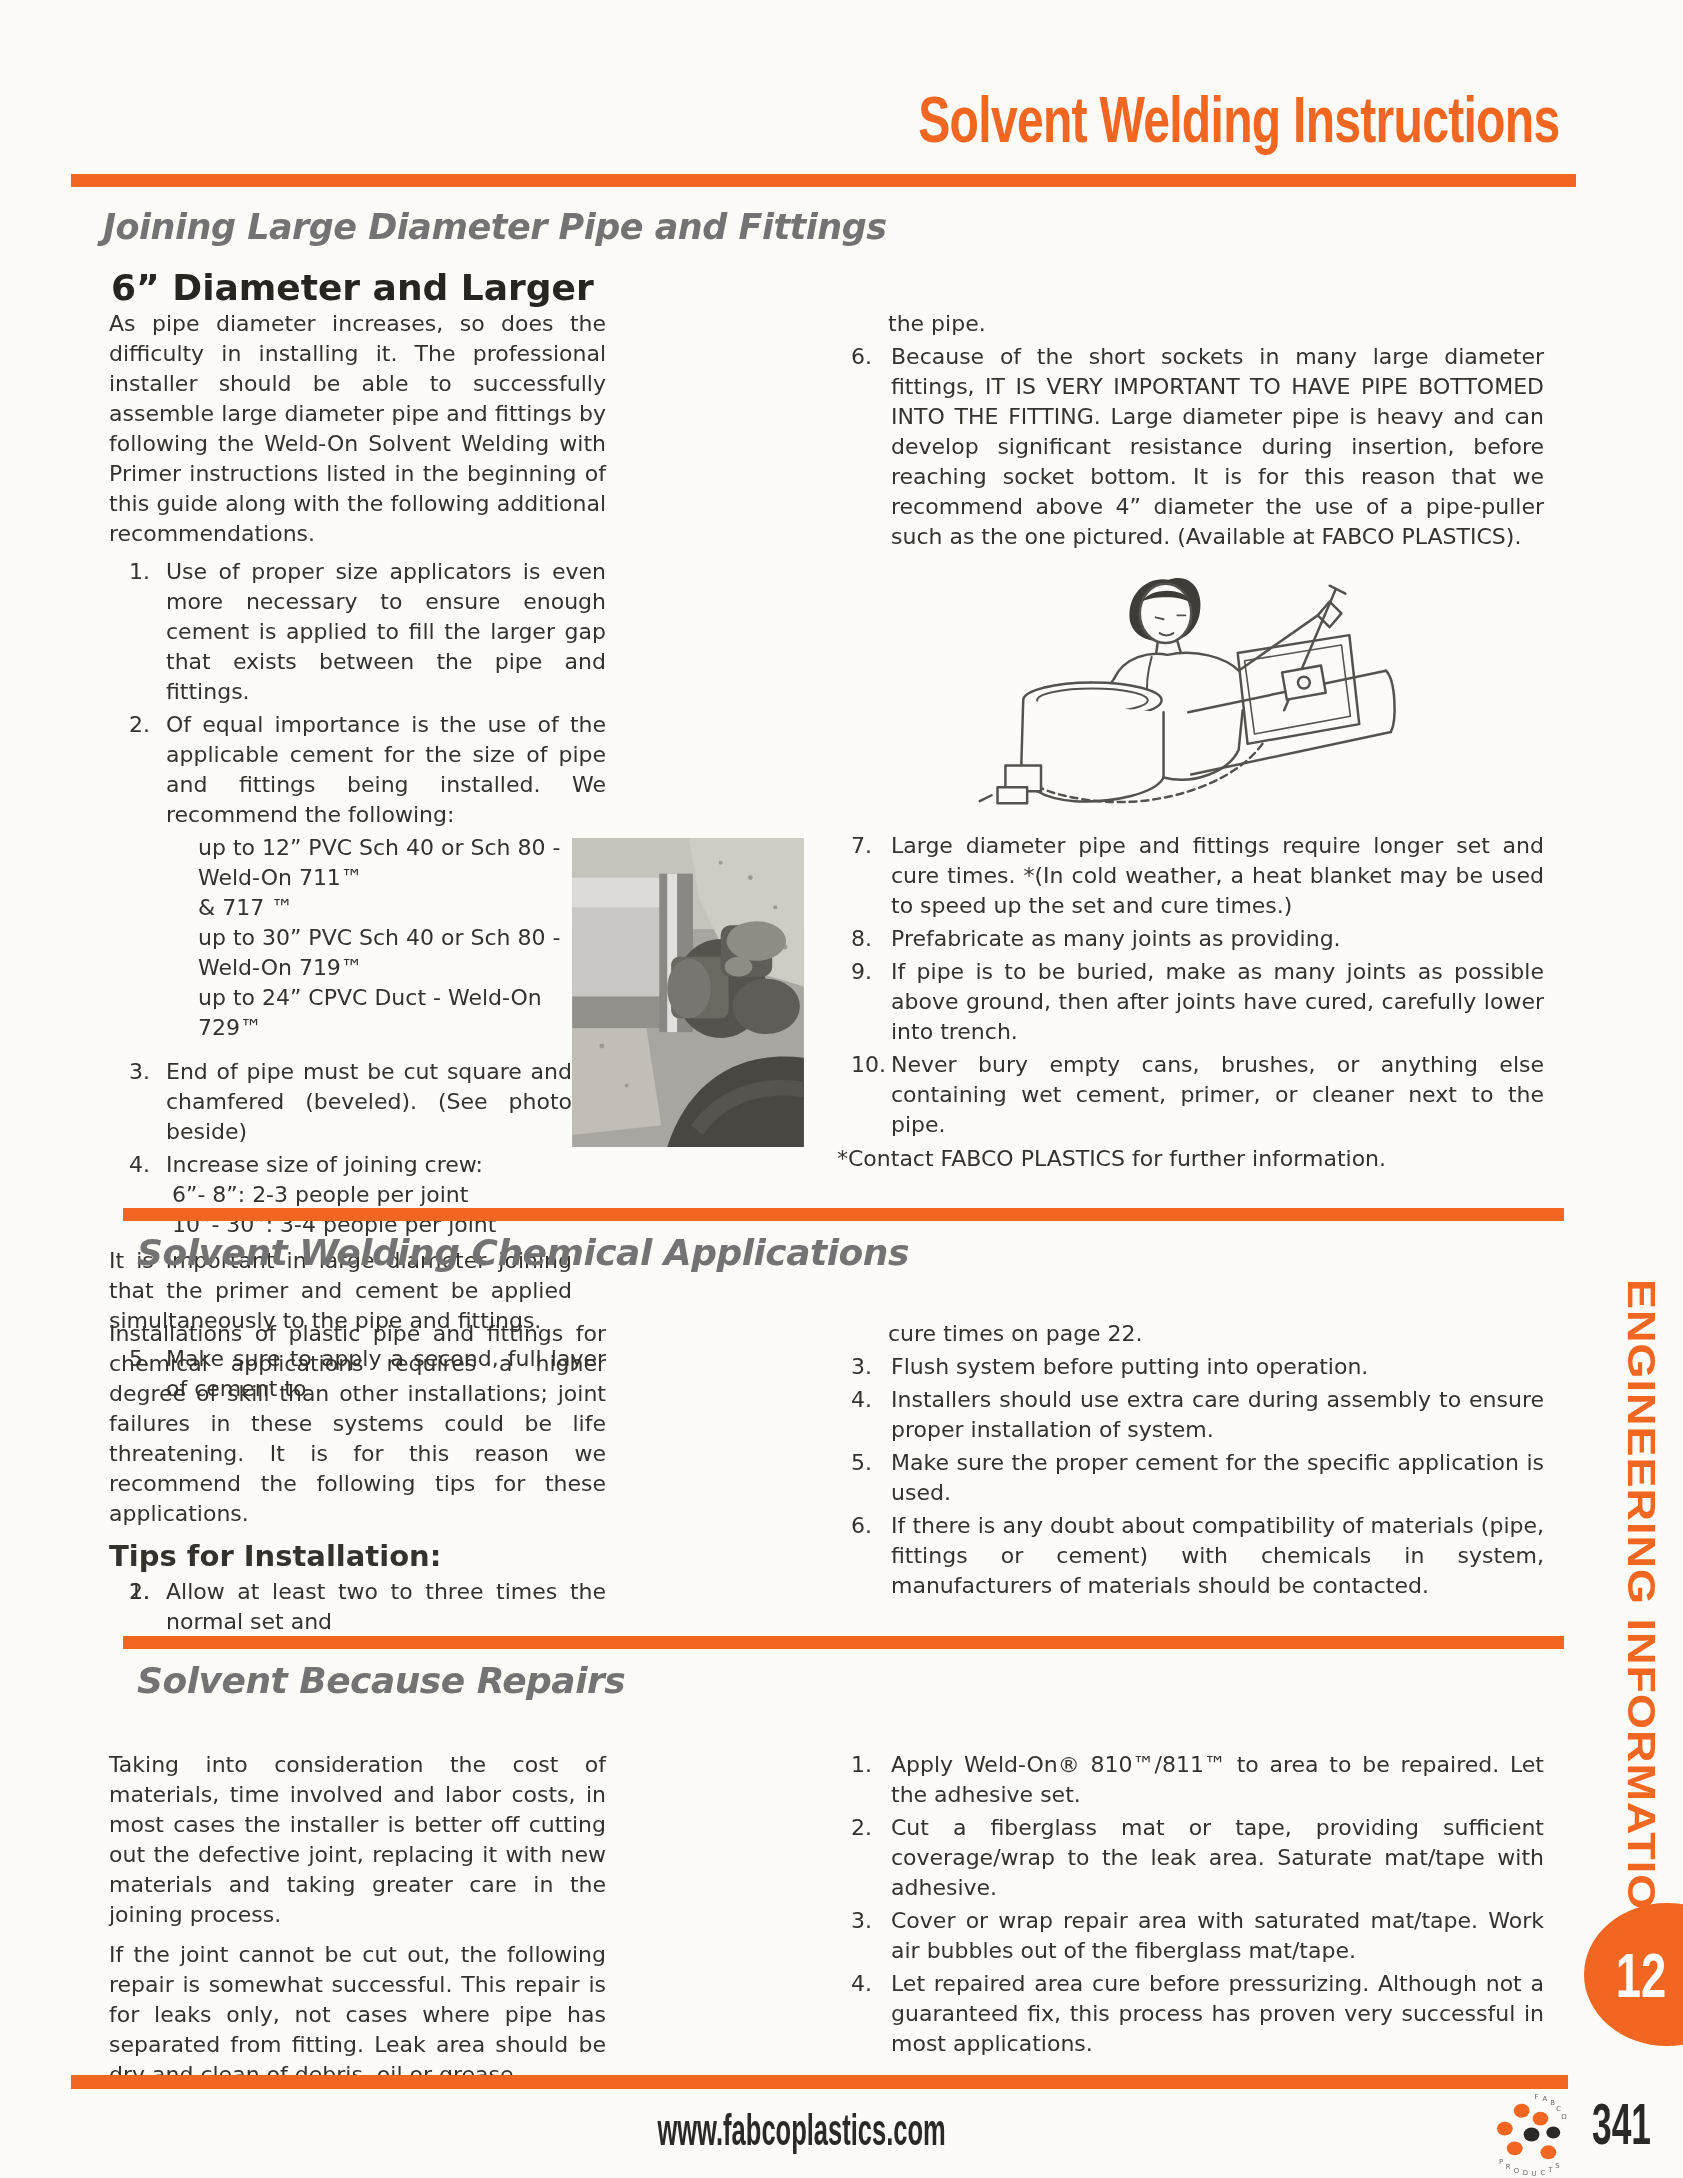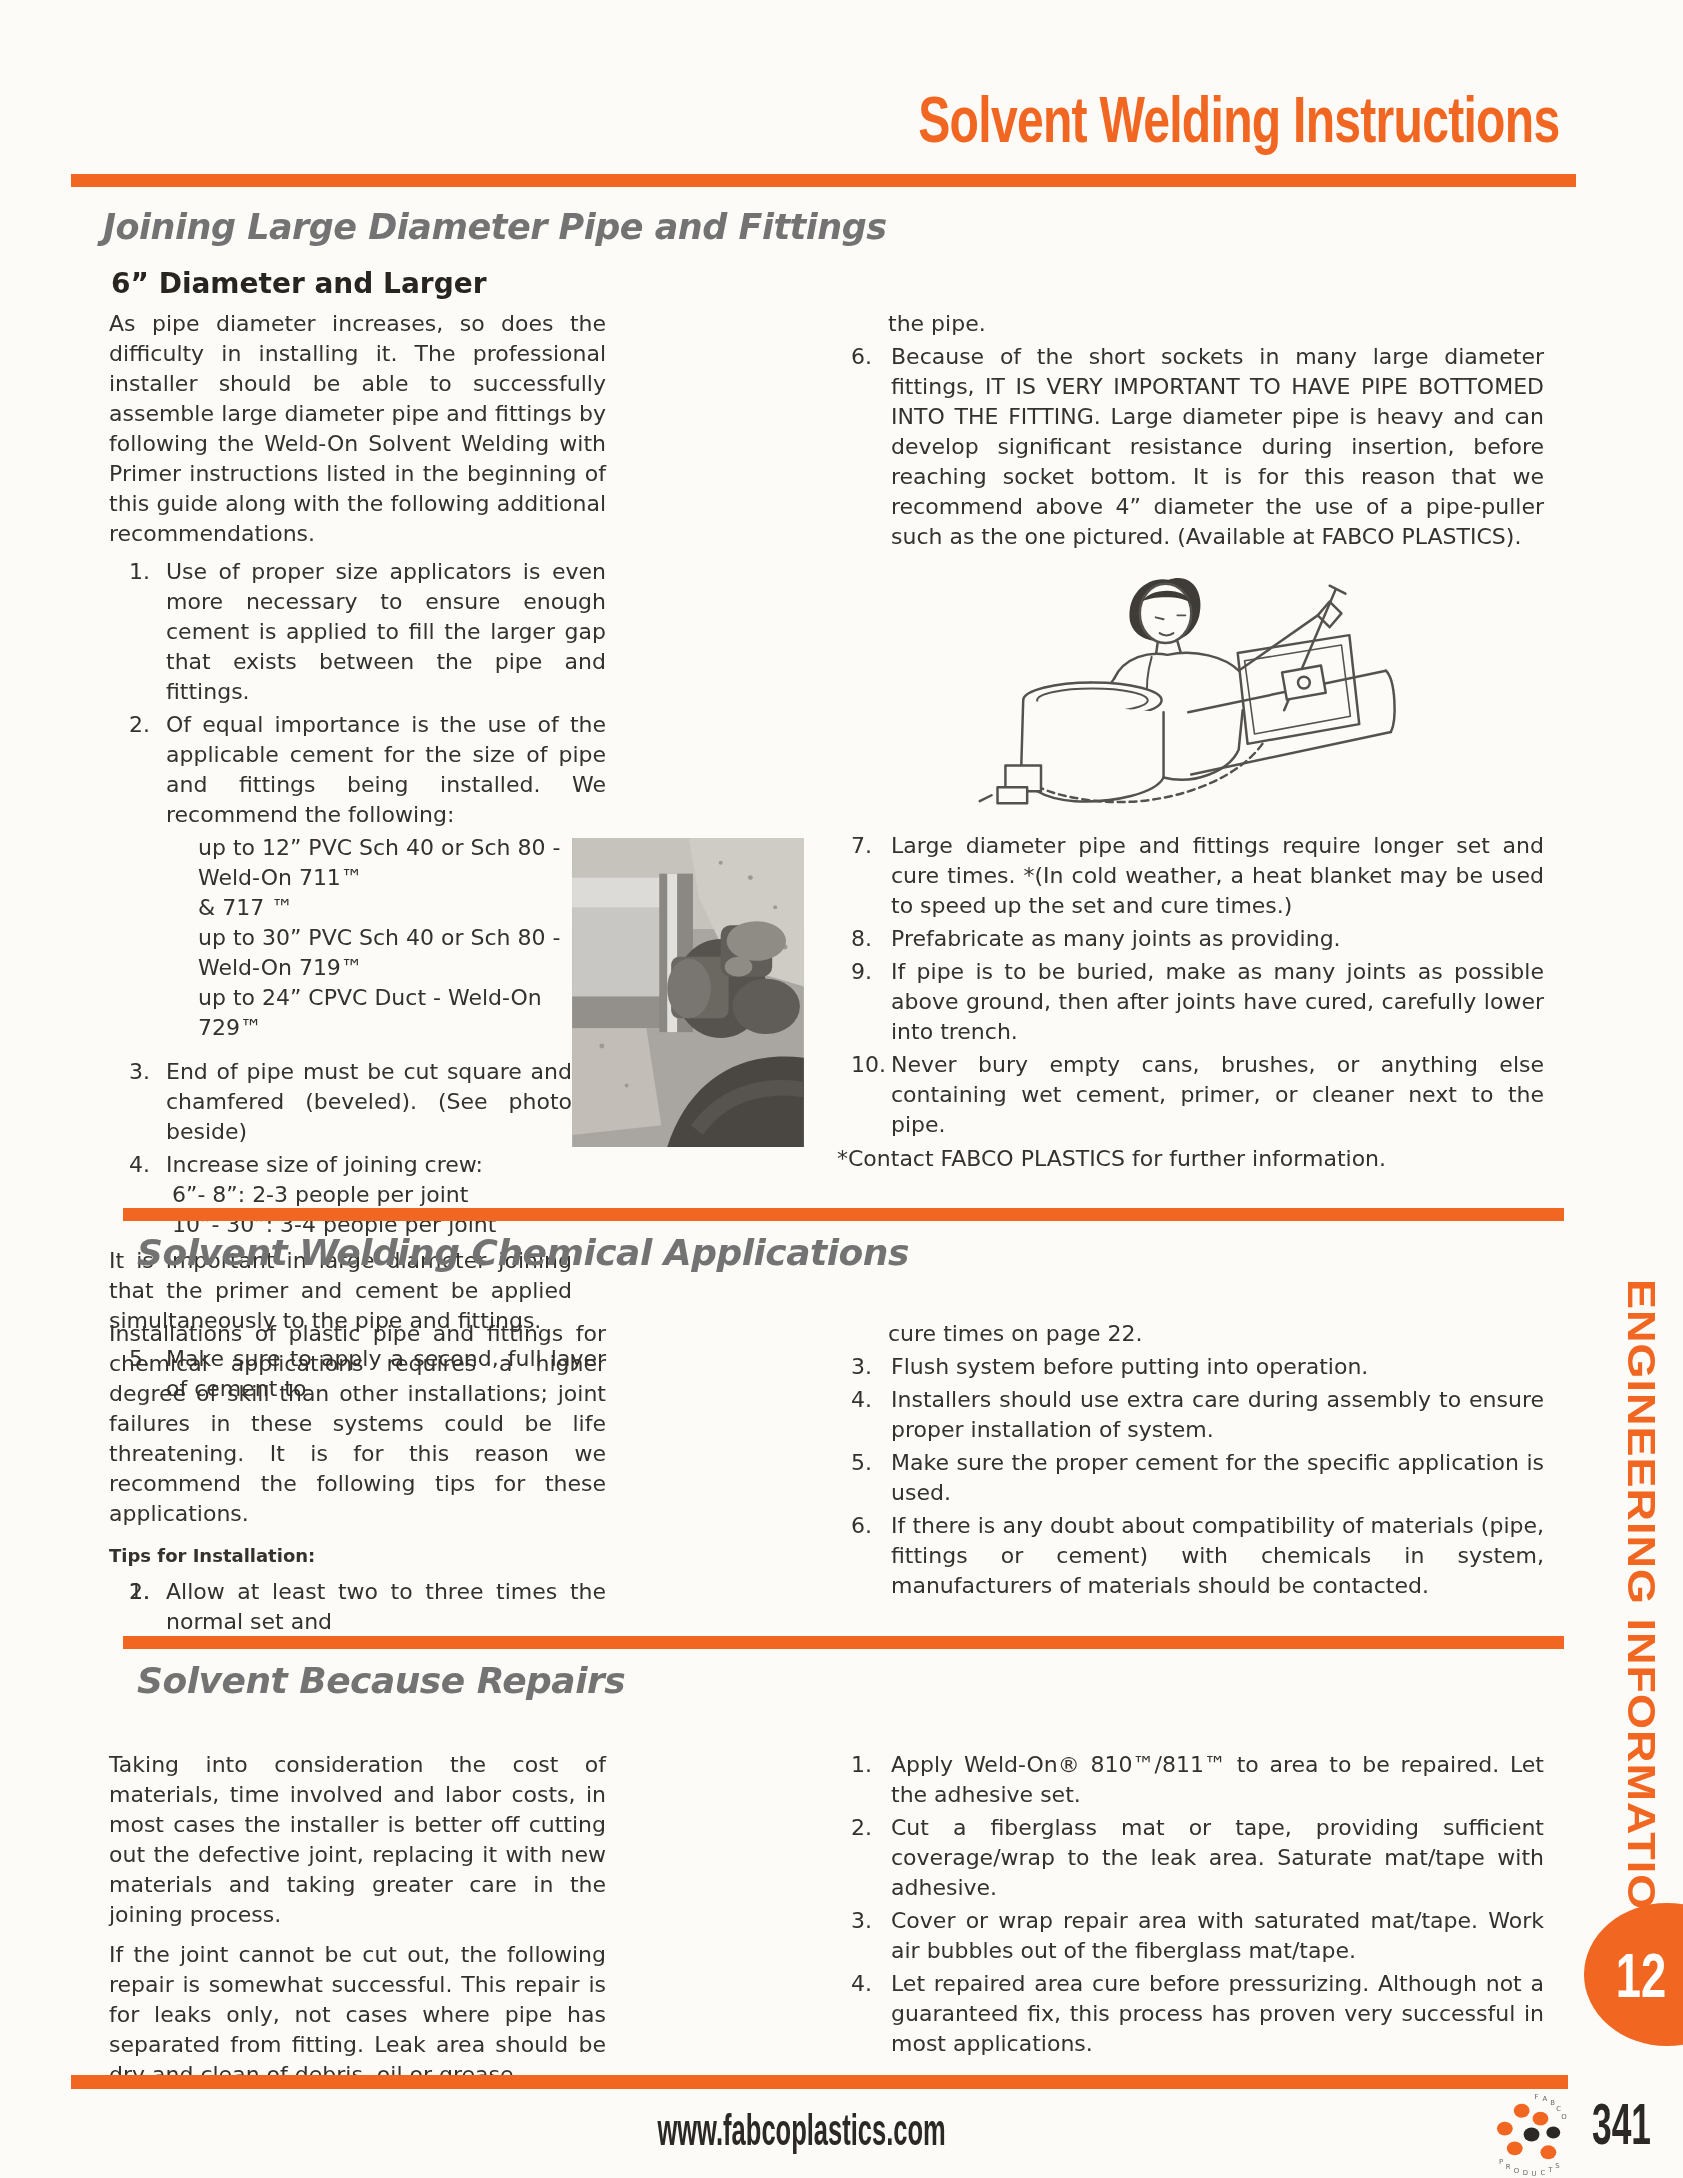--- a/index.html
+++ b/index.html
@@ -17,32 +17,32 @@
     text-align:left;white-space:nowrap;
   }
   .doc-title .squeeze{display:inline-block;transform:scaleX(0.74);transform-origin:100% 50%;letter-spacing:-1px;}
   .h-ital{
     font-family:"DejaVu Sans","Liberation Sans",sans-serif;
     font-weight:bold;font-style:italic;color:#737373;line-height:1.1;white-space:nowrap;
     letter-spacing:-0.5px;
   }
   .h1{font-size:35px;}
   .h2{font-size:36px;}
-  .subhead{font-weight:bold;font-size:28px;color:#282420;white-space:nowrap;}
+  .subhead{font-weight:bold;font-size:36px;color:#282420;white-space:nowrap;}
   .col{font-size:22px;line-height:30px;text-align:justify;}
   .col p{margin:0 0 8px 0;}
   .li{position:relative;margin:0 0 3px 0;}
   .colL .li{padding-left:57px;}
   .colL .num{position:absolute;left:20px;top:0;}
   .colR .li{padding-left:54px;}
   .colR .num{position:absolute;left:14px;top:0;}
   .subline{padding-left:89px;text-align:left;}
   .crewline{padding-left:63px;text-align:left;}
   .cont{padding-left:51px;margin:0 0 3px 0;}
-  .tips{font-weight:bold;font-size:18px;margin:12px 0 6px 0;text-align:left;}
+  .tips{font-weight:bold;font-size:29px;margin:12px 0 6px 0;text-align:left;}
   .footnote{margin-top:4px;}
   .wrapnarrow{width:463px;margin-top:14px;}
   .vertical-label{
     writing-mode:vertical-rl;font-weight:bold;font-size:45px;line-height:1;
     color:#f16722;letter-spacing:1px;white-space:nowrap;
     font-family:"Liberation Sans",sans-serif;
     transform:scaleX(0.85);transform-origin:left top;
   }
   .tab-circle{
     background:#f16722;border-radius:50%;

